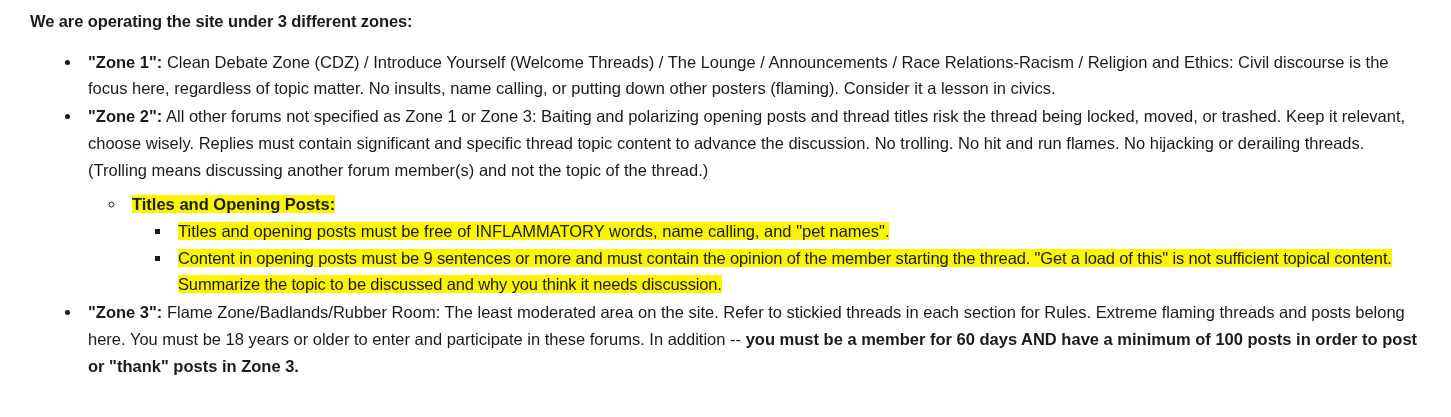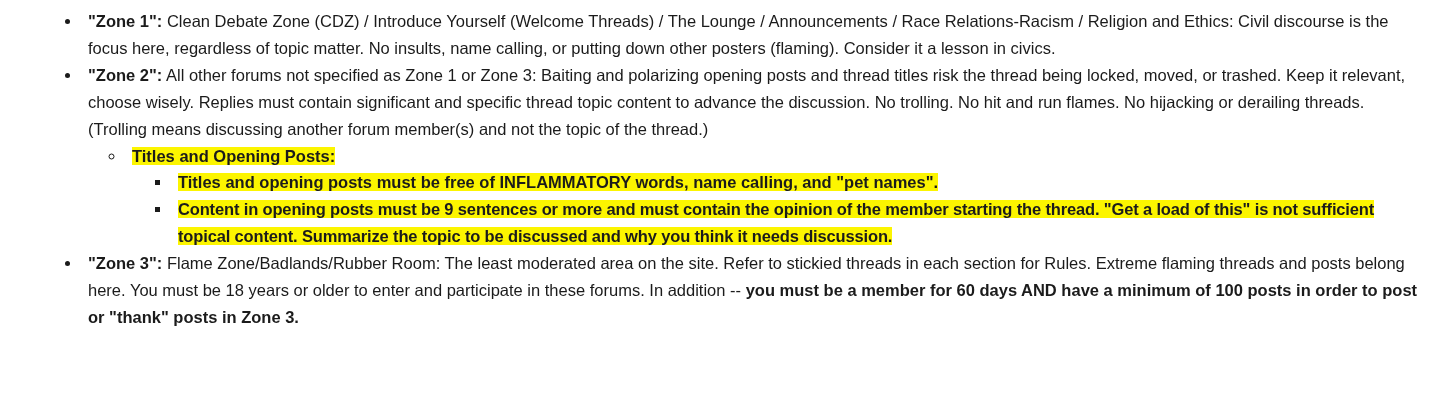--- a/index.html
+++ b/index.html
@@ -37,29 +37,29 @@
     margin-bottom: 1px;
     padding-left: 6px;
   }
   ul.level2 {
     list-style: circle;
     margin: 0;
     padding-left: 38px;
   }
   ul.level2 > li {
     padding-left: 6px;
+    margin-top: 8px;
   }
   ul.level3 {
     list-style: square;
     margin: 0;
     padding-left: 40px;
   }
   ul.level3 > li {
     padding-left: 6px;
-    font-weight: bold;
   }
   b, .b {
     font-weight: bold;
   }
   .hl {
     background: #fcf500;
     box-decoration-break: clone;
     -webkit-box-decoration-break: clone;
   }
   li.hl-item::marker {
@@ -76,20 +76,21 @@
   }
   .zone3 {
     margin-top: 1px;
   }
 </style>
 </head>
 <body>
 
 <div class="page">
 
+  <p class="intro">We are operating the site under 3 different zones:</p>
 
   <ul class="level1">
 
     <li>
       <span class="zone-label">"Zone 1":</span><span> Clean Debate Zone (CDZ) / Introduce Yourself (Welcome Threads) / The Lounge / Announcements / Race Relations-Racism / Religion and Ethics: Civil discourse is the focus here, regardless of topic matter. No insults, name calling, or putting down other posters (flaming). Consider it a lesson in civics.</span>
     </li>
 
     <li>
       <span class="zone-label">"Zone 2":</span><span> All other forums not specified as Zone 1 or Zone 3: Baiting and polarizing opening posts and thread titles risk the thread being locked, moved, or trashed. Keep it relevant, choose wisely. Replies must contain significant and specific thread topic content to advance the discussion. No trolling. No hit and run flames. No hijacking or derailing threads. (Trolling means discussing another forum member(s) and not the topic of the thread.)</span>
 

